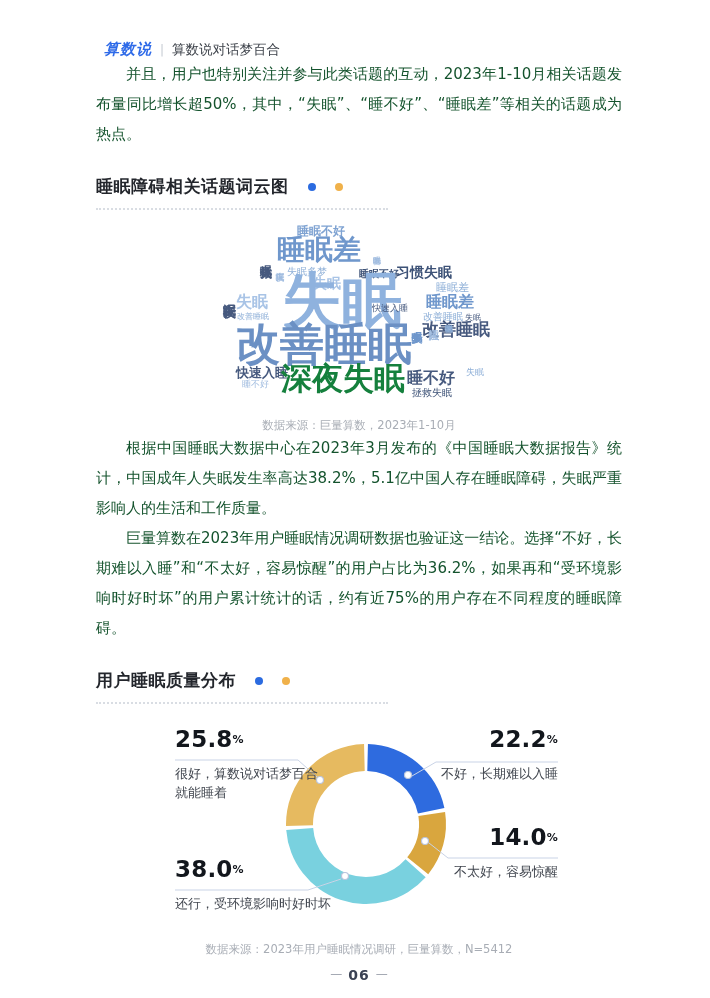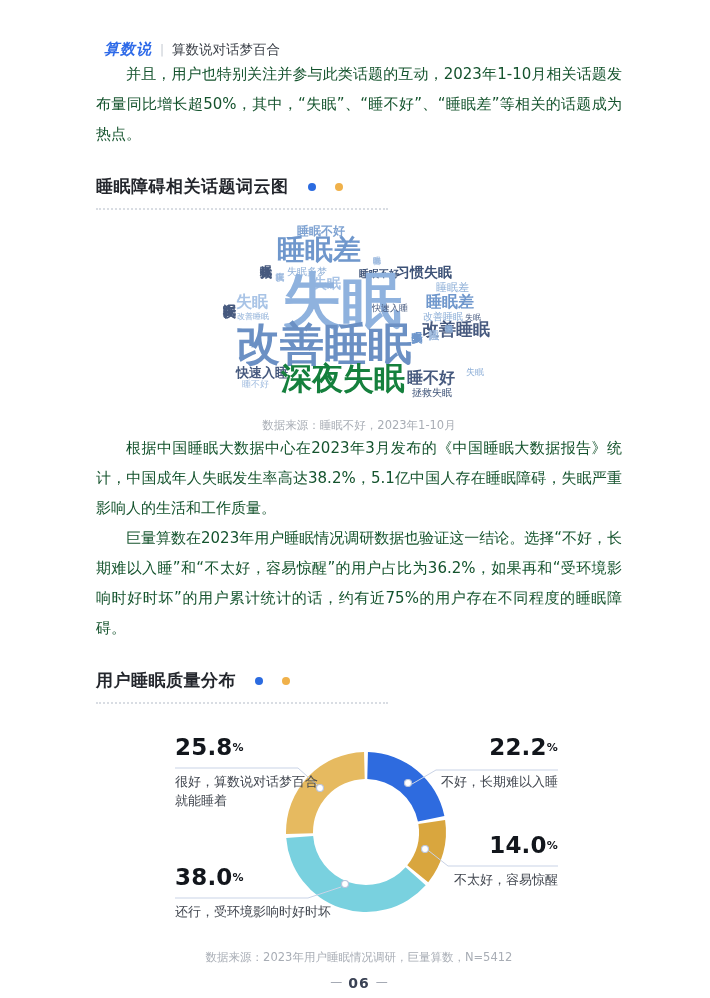--- a/index.html
+++ b/index.html
@@ -36,21 +36,21 @@
   .dot-yellow{background:#F0B14A;}
 
   
   .wordcloud{position:relative;width:300px;height:190px;margin:10px auto 0;}
   .wc-word{position:absolute;white-space:nowrap;line-height:1;font-family:"DejaVu Sans","Liberation Sans",sans-serif;}
   .wc-v{writing-mode:vertical-rl;}
 
   .caption{margin-top:8px;text-align:center;color:#A8ADB5;font-size:11.5px;}
 
   
-  .chart-area{position:relative;width:518px;height:210px;margin:28px 0 0 0;}
+  .chart-area{position:relative;width:518px;height:210px;margin:20px 0 0 0;}
   .chart-area svg{position:absolute;left:0;top:0;}
   .chart-label{position:absolute;}
   .num{font-size:23px;font-weight:800;color:#12161C;line-height:26px;letter-spacing:0.2px;}
   .num sup{font-size:11px;font-weight:700;vertical-align:top;position:relative;top:1px;}
   .sub{color:#41464F;font-size:13px;line-height:19px;margin-top:12px;}
   .lbl-tl{left:79px;top:2px;text-align:left;}
   .lbl-tr{right:56px;top:2px;text-align:right;}
   .lbl-br{right:56px;top:100px;text-align:right;}
   .lbl-bl{left:79px;top:132px;text-align:left;}
 
@@ -107,21 +107,21 @@
         <span class="wc-word wc-v" style="left: 219px; top: 100px; font-size: 11px; color: rgb(159, 187, 223);">快速入睡</span>
         <span class="wc-word wc-v" style="left: 235px; top: 98px; font-size: 8px; color: rgb(143, 176, 216);">改善睡眠</span>
         <span class="wc-word" style="left: 27px; top: 146px; font-size: 13px; color: rgb(70, 89, 126); font-weight: 700;">快速入睡</span>
         <span class="wc-word" style="left: 33px; top: 160px; font-size: 9px; color: rgb(159, 187, 223);">睡不好</span>
         <span class="wc-word" style="left: 72px; top: 143px; font-size: 31px; color: #15803d; font-weight: 700;">深夜失眠</span>
         <span class="wc-word" style="left: 198px; top: 150px; font-size: 16px; color: rgb(70, 89, 126); font-weight: 700;">睡不好</span>
         <span class="wc-word" style="left: 203px; top: 168px; font-size: 10px; color: rgb(61, 82, 119);">拯救失眠</span>
         <span class="wc-word" style="left: 257px; top: 148px; font-size: 9px; color: rgb(143, 176, 216);">失眠</span>
       </div>
 
-    <div class="caption">数据来源：睡眠不好，2023年1-10月</div>
+    <div class="caption">数据来源：巨量算数，2023年1-10月</div>
 
     <p class="para p2">根据中国睡眠大数据中心在2023年3月发布的《中国睡眠大数据报告》统计，中国成年人失眠发生率高达38.2%，5.1亿中国人存在睡眠障碍，失眠严重影响人的生活和工作质量。</p>
     <p class="para p3">巨量算数在2023年用户睡眠情况调研数据也验证这一结论。选择“不好，长期难以入睡”和“不太好，容易惊醒”的用户占比为36.2%，如果再和“受环境影响时好时坏”的用户累计统计的话，约有近75%的用户存在不同程度的睡眠障碍。</p>
 
     <div class="sec-title-wrap">
       <div class="sec-title-row">
         <span class="sec-title">用户睡眠质量分布</span>
         <span class="dot dot-blue"></span>
         <span class="dot dot-yellow"></span>
       </div>

